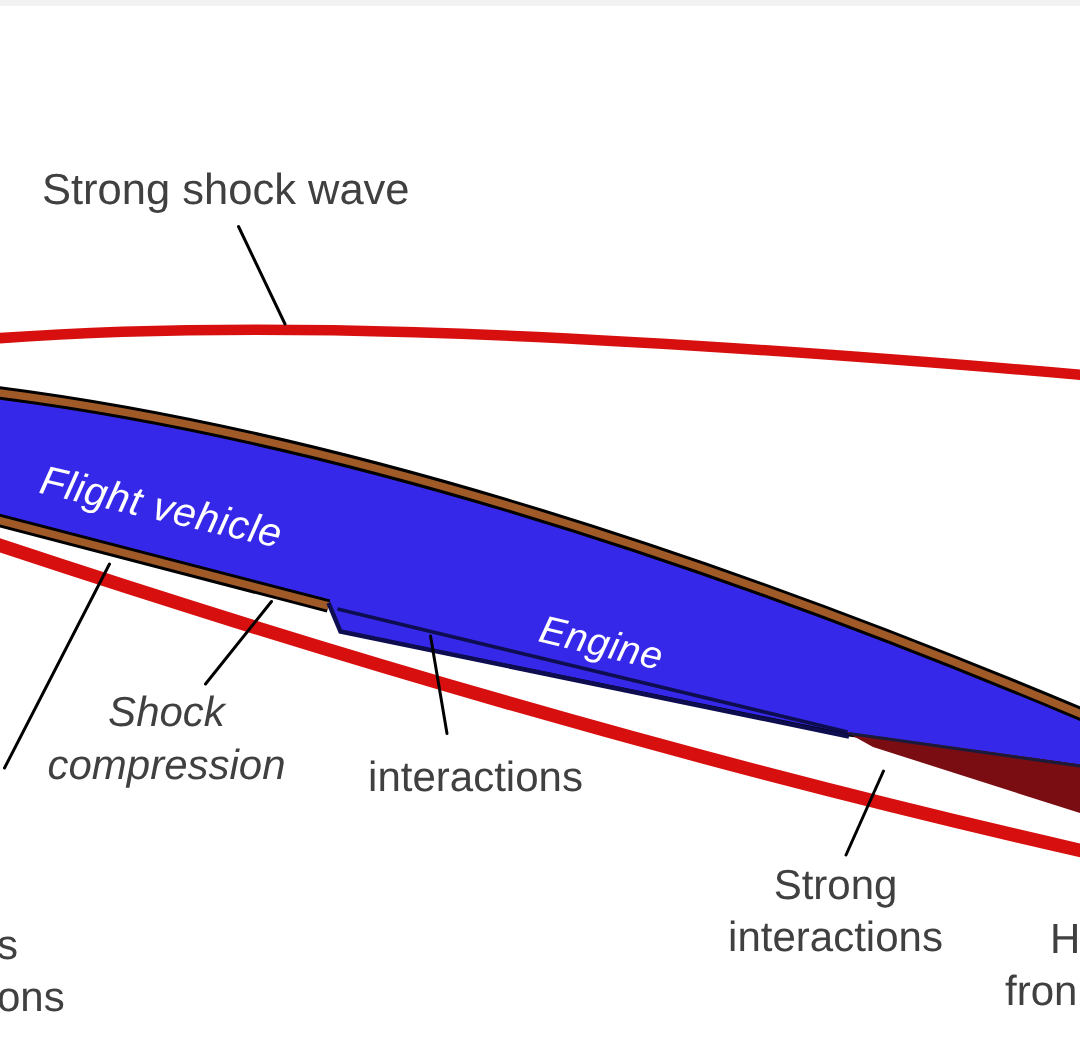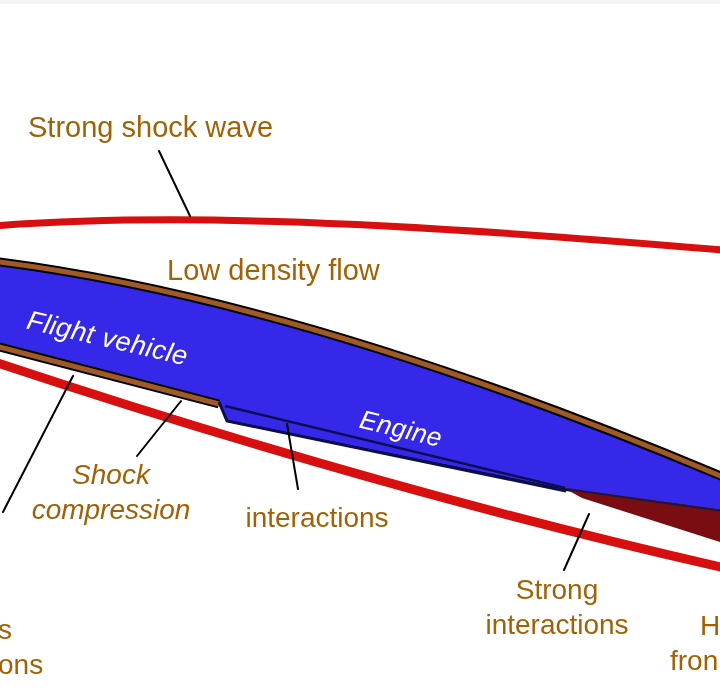--- a/index.html
+++ b/index.html
@@ -4,21 +4,21 @@
 <style>
   html,body { margin:0; padding:0; background:#ffffff; }
   .stage {
     position:relative; width:720px; height:700px;
     background:#ffffff; overflow:hidden;
     font-family:"Liberation Sans", sans-serif;
   }
   .topstrip { position:absolute; left:0; top:0; width:720px; height:4px; }
   svg.diagram { position:absolute; left:0; top:0; }
   .lbl {
-    position:absolute; color:#a16207; font-size:29px; line-height:33px;
+    position:absolute; color:#404040; font-size:29px; line-height:33px;
     white-space:nowrap;
   }
   .lbl.small { font-size:28px; line-height:35px; }
   .lbl.center { text-align:center; white-space:normal; }
   .lbl.onbody {
     color:#ffffff; font-style:italic; letter-spacing:0.5px;
     transform-origin:left top;
   }
   .rot13 { transform:rotate(13deg); }
   .rot14 { transform:rotate(13.5deg); font-size:26px; }
@@ -53,21 +53,20 @@
 
     <path d="M 159,151 L 190,216" stroke="#000000" stroke-width="2" stroke-linecap="round"></path>
     <path d="M 3,512 L 73,376" stroke="#000000" stroke-width="2" stroke-linecap="round"></path>
     <path d="M 137,456 L 181,401" stroke="#000000" stroke-width="2" stroke-linecap="round"></path>
     <path d="M 298,489 L 287,424" stroke="#000000" stroke-width="2" stroke-linecap="round"></path>
     <path d="M 564,570 L 589,514" stroke="#000000" stroke-width="2" stroke-linecap="round"></path>
   </svg>
 
   <div class="lbl" style="left:28px; top:111px;">Strong shock wave</div>
 
-  <div class="lbl" style="left:167px; top:254px;">Low density flow</div>
 
   <div class="lbl small center" style="left:16px; top:457px; width:190px;font-style:italic;">
     <span class="frag-line">Shock</span>
     <span class="frag-line">compression</span>
   </div>
 
   <div class="lbl small center" style="left:222px; top:500px; width:190px;">
     <span class="frag-line">interactions</span>
   </div>
 

